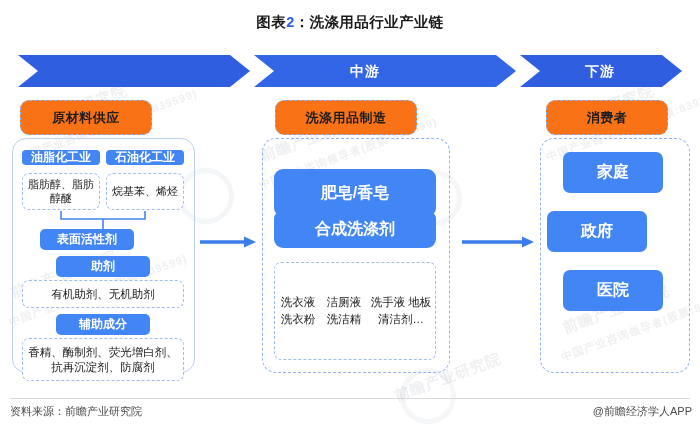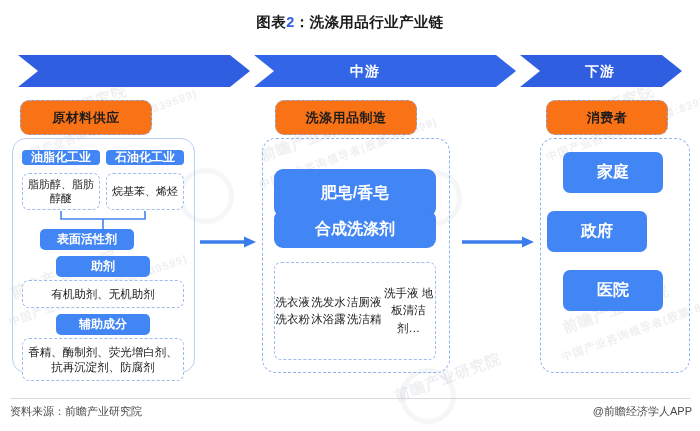--- a/index.html
+++ b/index.html
@@ -248,21 +248,20 @@
   </svg>
 </div>
 
 <div class="col col-mid"></div>
 
 <div class="pill pill-lg" style="left:274px; top:169px; width:162px; height:48px;">肥皂/香皂</div>
 <div class="pill pill-lg" style="left:274px; top:210px; width:162px; height:38px;">合成洗涤剂</div>
 
 <div class="dbox" style="left:274px; top:262px; width:162px; height:98px; flex-direction:row; font-size:11.5px; line-height:1.5;">
   <span>洗衣液 洗衣粉</span>
-  <span>洗发水 沐浴露</span>
   <span>洁厕液 洗洁精</span>
   <span>洗手液 地板清洁剂…</span>
 </div>
 
 <div class="conn" style="left:462px; top:236px;">
   <svg width="72" height="12" viewBox="0 0 72 12">
     <line x1="0" y1="6" x2="60" y2="6" stroke="#3b7ced" stroke-width="3.4"></line>
     <path d="M60,0.5 L72,6 L60,11.5 Z" fill="#3b7ced"></path>
   </svg>
 </div>

